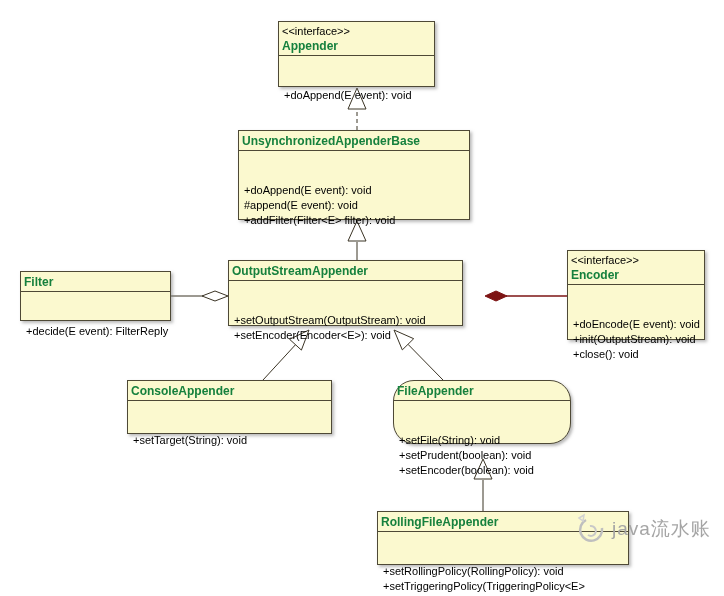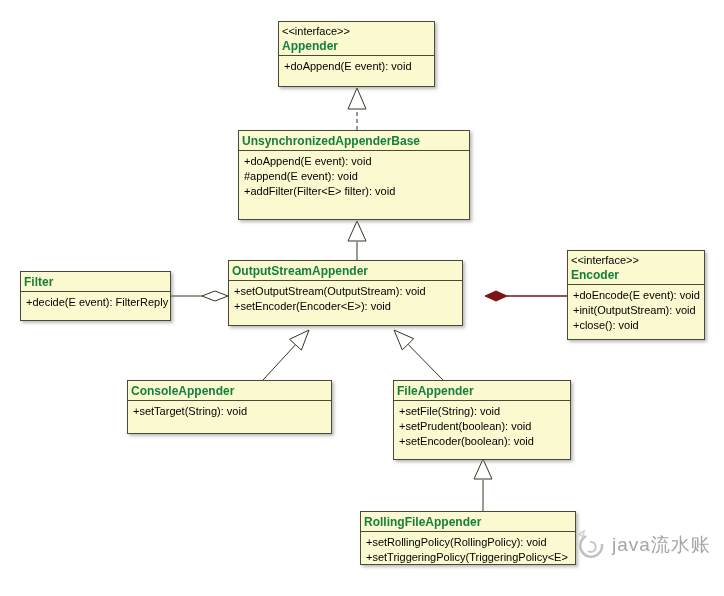--- a/index.html
+++ b/index.html
@@ -4,23 +4,23 @@
 <style>
   html,body{margin:0;padding:0;background:#ffffff;}
   #canvas{position:relative;width:724px;height:596px;background:#ffffff;overflow:hidden;
           font-family:"Liberation Sans", sans-serif;}
   #connectors{position:absolute;left:0;top:0;z-index:1;}
   .uml-class{position:absolute;z-index:2;box-sizing:border-box;background:#FBF9CF;
              border:1px solid #4E4936;box-shadow:2px 2px 3px rgba(130,130,130,0.55);}
   .uml-header{border-bottom:1px solid #4E4936;text-align:left;padding:2px 3px 1px 3px;}
   .uml-stereotype{font-size:11px;line-height:14px;color:#000;}
   .uml-name{font-size:12px;line-height:16px;font-weight:bold;color:#15803d;}
-  .uml-methods{padding:3px 16px 2px 5px;overflow:hidden;}
+  .uml-methods{padding:3px 16px 2px 5px;overflow:hidden;margin-top:29px;}
   .uml-method{font-size:11px;line-height:15px;color:#000;white-space:nowrap;}
-  #watermark{position:absolute;z-index:3;left:576px;top:528px;display:flex;align-items:center;}
+  #watermark{position:absolute;z-index:3;left:576px;top:512px;display:flex;align-items:center;}
   #watermark-text{font-size:19px;color:#A5A5A5;letter-spacing:1px;margin-left:4px;}
 </style>
 </head>
 <body>
 
 <div id="canvas">
 
   <svg id="connectors" width="724" height="596">
 
     <g>
@@ -113,32 +113,32 @@
 
   <div class="uml-class" style="left:127px;top:380px;width:205px;height:54px;">
     <div class="uml-header">
       <div class="uml-name">ConsoleAppender</div>
     </div>
     <div class="uml-methods">
       <div class="uml-method">+setTarget(String): void</div>
     </div>
   </div>
 
-  <div class="uml-class" style="left:393px;top:380px;width:178px;height:80px;">
+  <div class="uml-class" style="left:393px;top:380px;width:178px;height:64px;border-radius:21px;">
     <div class="uml-header">
       <div class="uml-name">FileAppender</div>
     </div>
     <div class="uml-methods">
       <div class="uml-method">+setFile(String): void</div>
       <div class="uml-method">+setPrudent(boolean): void</div>
       <div class="uml-method">+setEncoder(boolean): void</div>
     </div>
   </div>
 
-  <div class="uml-class" style="left:360px;top:511px;width:216px;height:54px;">
+  <div class="uml-class" style="left:377px;top:511px;width:252px;height:54px;">
     <div class="uml-header">
       <div class="uml-name">RollingFileAppender</div>
     </div>
     <div class="uml-methods">
       <div class="uml-method">+setRollingPolicy(RollingPolicy): void</div>
       <div class="uml-method">+setTriggeringPolicy(TriggeringPolicy&lt;E&gt;</div>
     </div>
   </div>
 
   <div id="watermark">

